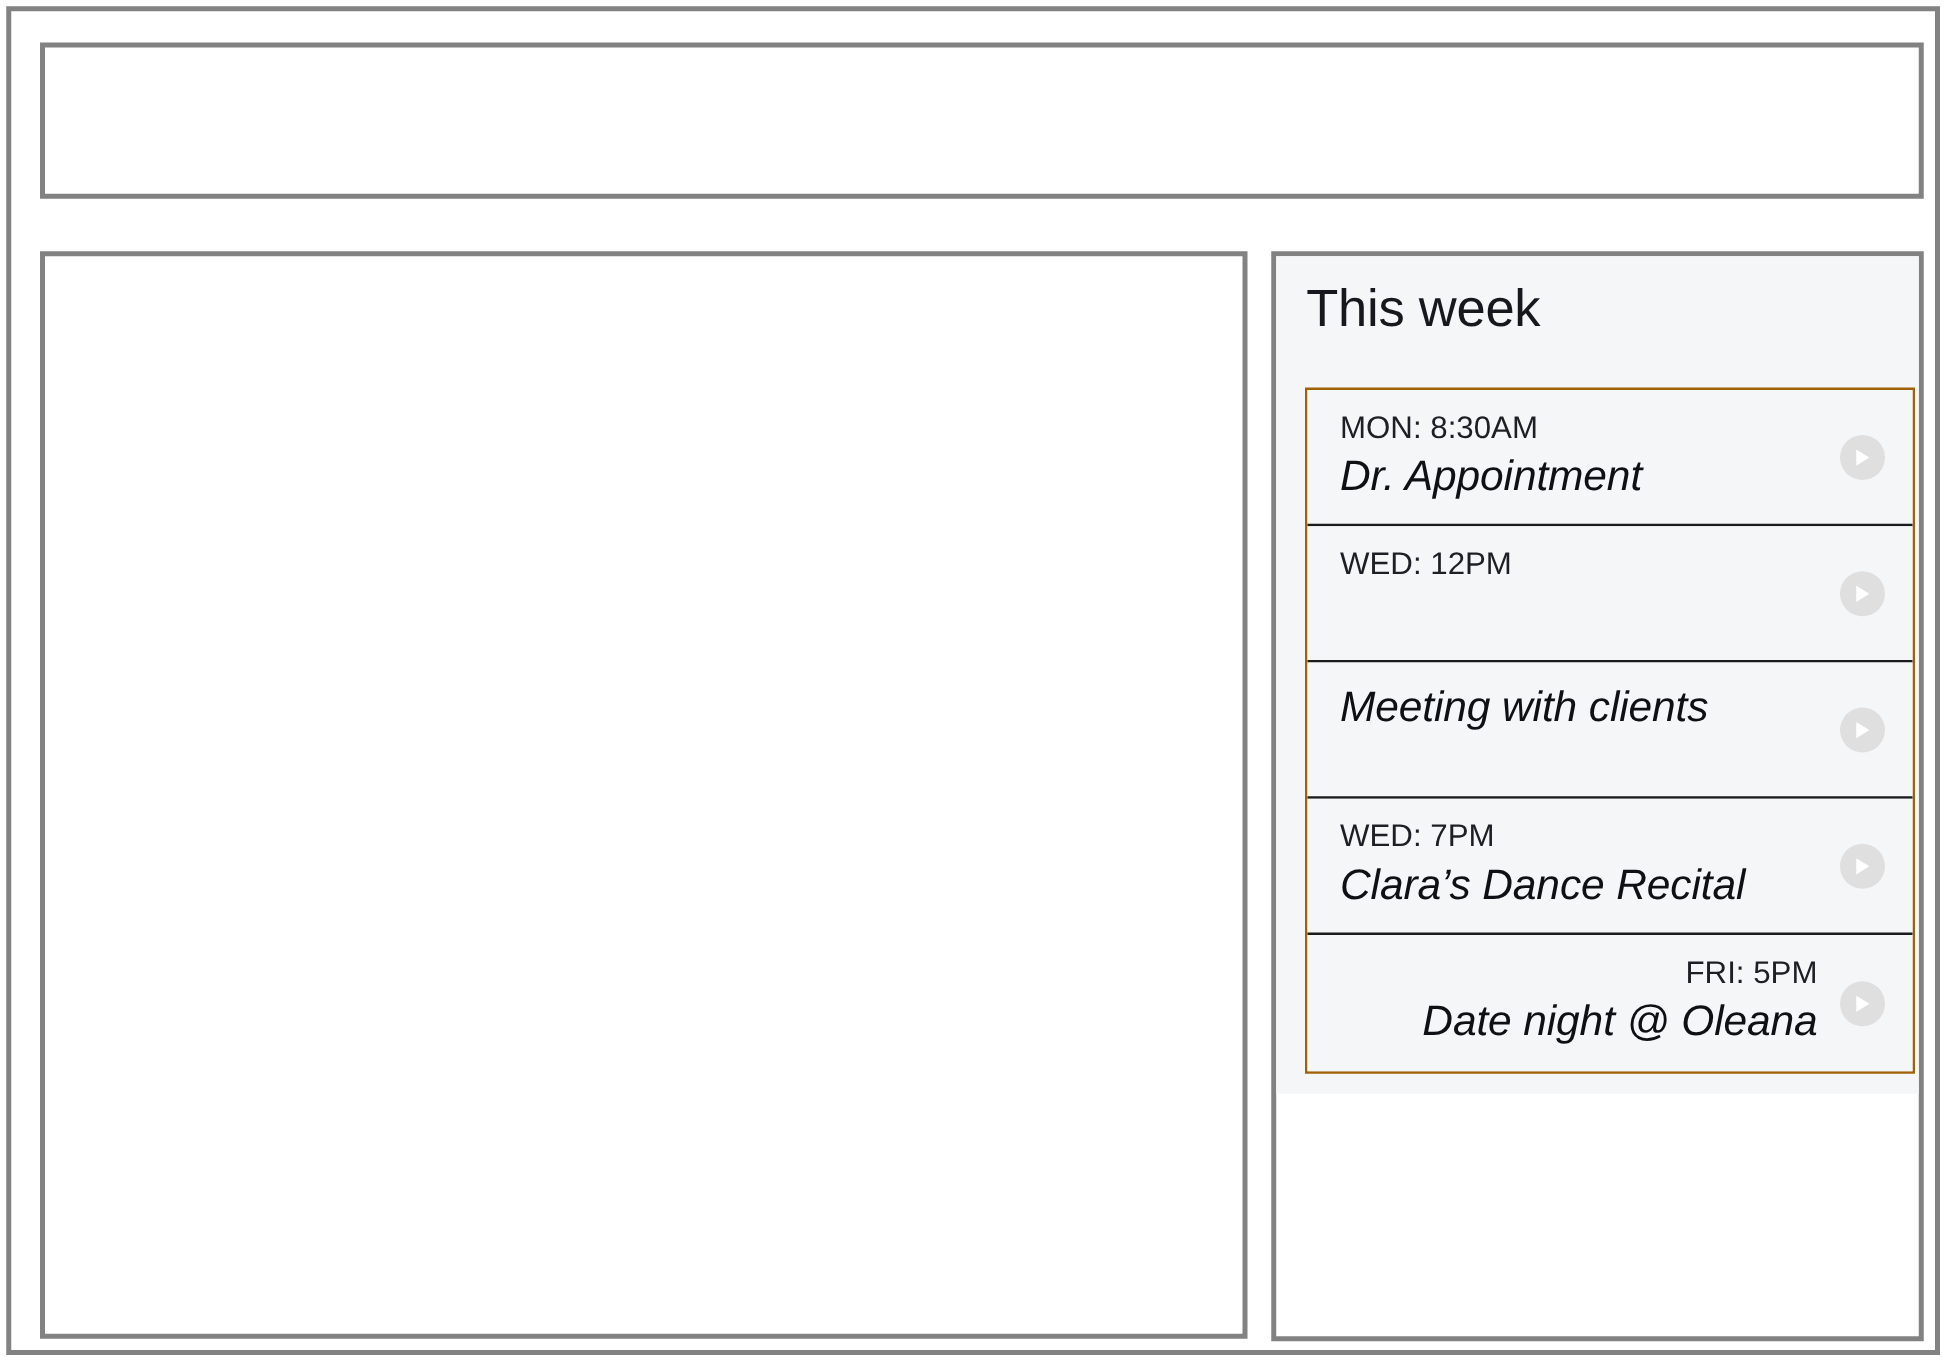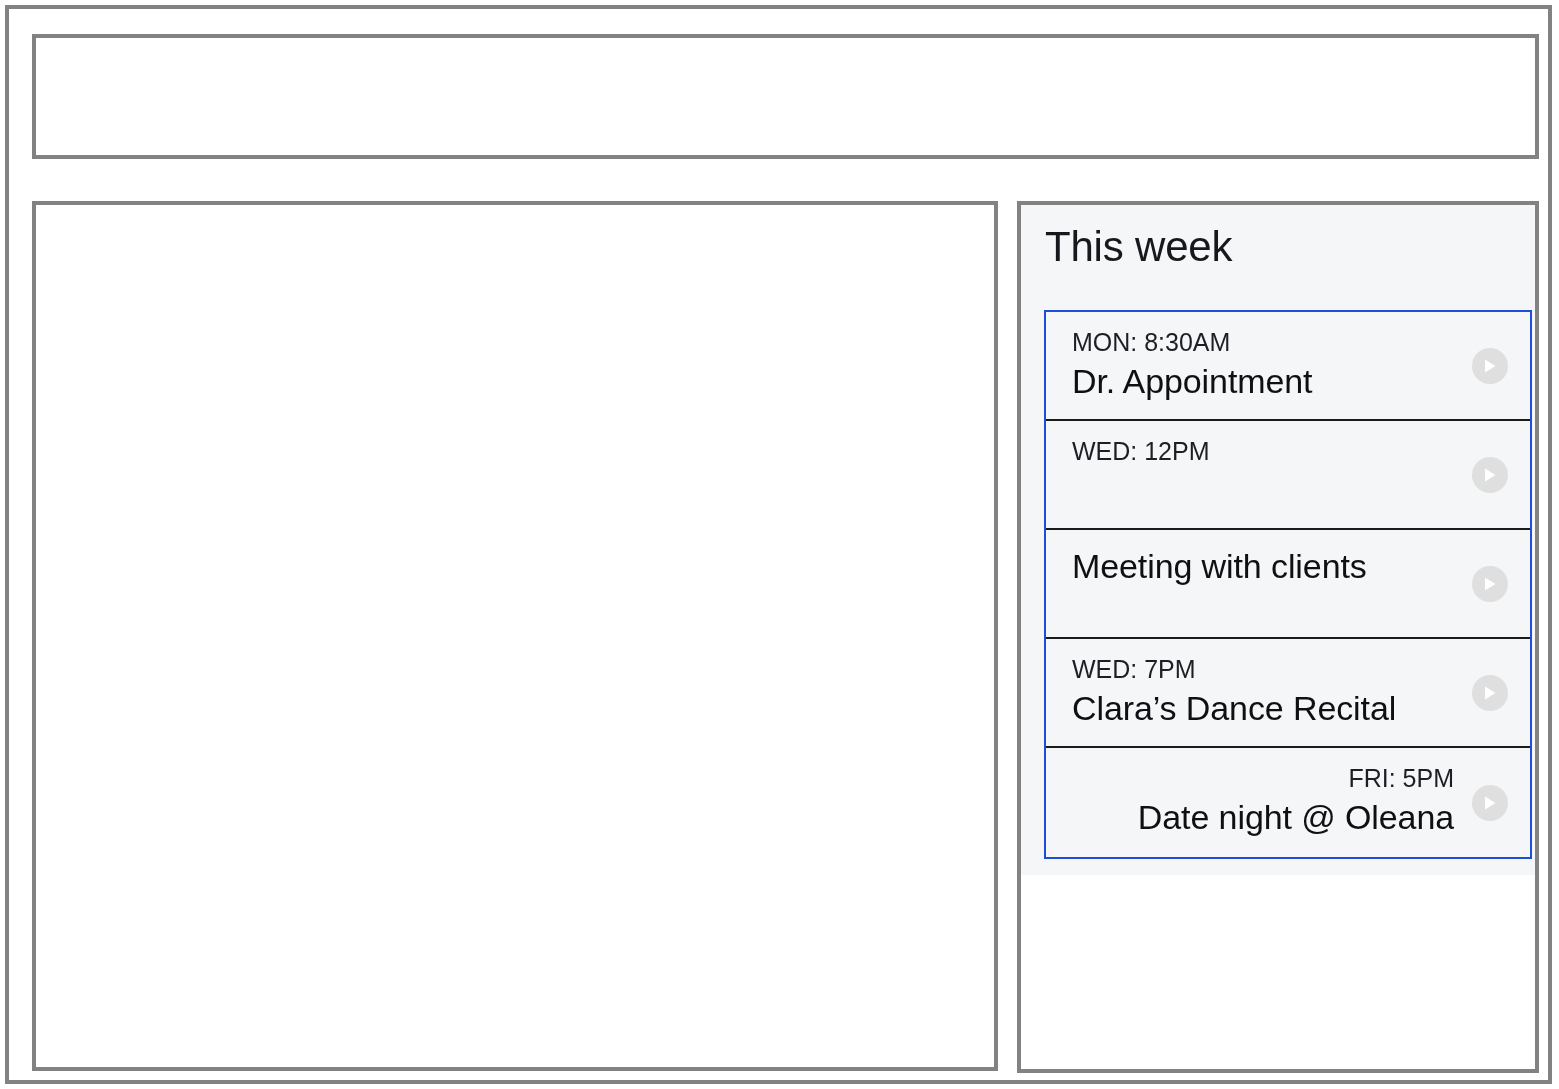--- a/index.html
+++ b/index.html
@@ -87,21 +87,21 @@
     white-space: nowrap;
   }
 
   
   #event-list {
     position: absolute;
     left: 23px;
     top: 105px;
     width: 488px;
     box-sizing: border-box;
-    border: 2px solid #1d4ed8;
+    border: 2px solid #a16207;
     background: #f4f6f8;
   }
 
   .event-item {
     position: relative;
     height: 109px;
     box-sizing: border-box;
     border-bottom: 2px solid #1b1b1b;
     background: #f4f6f8;
     display: block;
@@ -129,20 +129,21 @@
   }
 
   .event-title {
     font-size: 34px;
     line-height: 44px;
     color: #0e1013;
     font-weight: 400;
     letter-spacing: -0.1px;
     white-space: nowrap;
     overflow: hidden;
+    font-style: italic;
   }
 
   .event-action {
     position: absolute;
     right: 22px;
     top: 50%;
     transform: translateY(-50%);
     width: 36px;
     height: 36px;
     border-radius: 50%;

